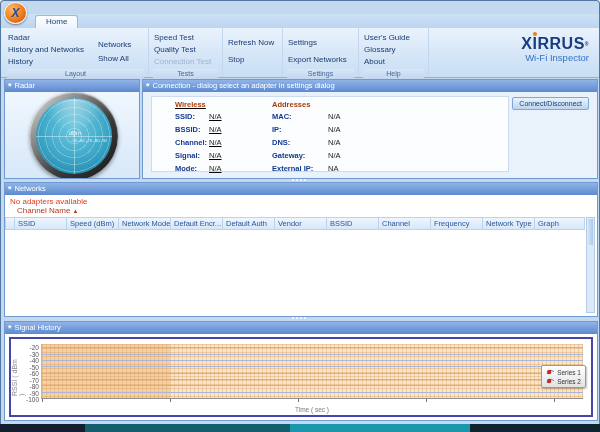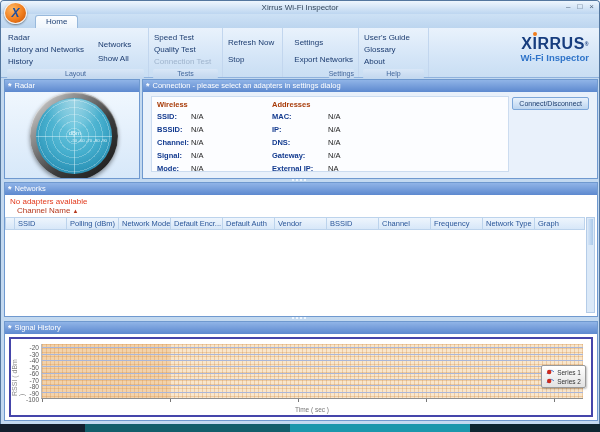--- a/index.html
+++ b/index.html
@@ -26,30 +26,30 @@
             background:linear-gradient(#e9f2fc,#d4e5f7 60%,#c9def3); border-bottom:1px solid #8fb2dd; }
   .rgroup { display:flex; flex-direction:column; border-right:1px solid #c2d6ee; padding:2px 1px 1px; }
   .ritems { flex:1; display:flex; }
   .rcol { display:flex; flex-direction:column; padding-top:2px; }
   .ritem { font-size:8px; color:#1c3c70; line-height:12px; white-space:nowrap; padding:0 4px; cursor:default; }
   .ritem.disabled { color:#9fb4cd; }
   .two .rcol { padding-top:4px; }
   .two .ritem { line-height:17px; }
   .rlabel { height:10px; line-height:10px; text-align:center; font-size:7px; color:#44689c;
             background:linear-gradient(#d9e7f7,#c1d6ee); border-radius:2px; margin:1px 3px; }
-  .g-layout { width:146px; } .g-tests { width:74px; } .g-polling { width:60px;gap:16px; } .g-settings { width:76px;align-items:flex-end; } .g-help { width:70px; }
+  .g-layout { width:146px; } .g-tests { width:74px; } .g-polling { width:60px;gap:16px; } .g-settings { width:76px; } .g-help { width:70px; }
   .g-layout .rcol2 { padding-top:8px; margin-left:6px; }
   .g-layout .rcol2 .ritem { line-height:14px; }
 
   .brand { flex:1; position:relative; text-align:right; padding:8px 10px 0 0; }
   .brand-name { font-size:16px; font-weight:bold; color:#173d7e; letter-spacing:.5px; line-height:16px; }
   .brand-i { position:relative; }
   .brand-i::after { content:""; position:absolute; left:50%; transform:translateX(-50%); top:-3px; width:4px; height:4px; border-radius:50%; background:#f07d1d; }
   .brand-mark { font-size:5px; vertical-align:top; color:#173d7e; }
-  .brand-sub { font-size:9.5px; font-weight:bold; color:#2f74c9; line-height:11px; }
+  .brand-sub { font-size:9.5px; font-weight:normal; color:#2f74c9; line-height:11px; }
 
   
   .main { position:absolute; top:77px; left:0; right:0; bottom:0; background:#c3d9f0; }
   .panel { position:absolute; border:1px solid #6f99cf; background:#e9f1fb; }
   .phead { height:12px; background:linear-gradient(#90b4e7,#5d89cf); color:#fff; font-size:7.5px; line-height:12px;
            padding-left:3px; display:flex; align-items:center; gap:3px; }
   .pin { font-size:9px; line-height:9px; color:#fff; font-weight:bold; }
   .p-radar { left:3px; top:1px; width:136px; height:100px; }
   .p-conn  { left:141px; top:1px; width:456px; height:100px; }
   .p-net   { left:3px; top:104px; width:594px; height:135px; }
@@ -73,21 +73,21 @@
   .radar-glass { position:absolute; left:8%; top:1%; width:84%; height:42%; border-radius:50%;
                  background:radial-gradient(ellipse at 50% 0%, rgba(255,255,255,.5), rgba(255,255,255,0) 70%); }
   .radar-unit { position:absolute; left:43%; top:42%; font-size:6px; color:#eafafd; }
   .radar-scale { position:absolute; left:46%; top:53%; font-size:6px; color:#def2f7; white-space:nowrap;
                  transform:scale(.72); transform-origin:left top; }
 
   
   .conn-body { position:absolute; top:12px; left:0; right:0; bottom:0; background:#e9f1fb; }
   .conn-box { position:absolute; left:8px; top:4px; width:358px; bottom:6px; background:#fcfdff; border:1px solid #ccdcf0; }
   .conn-col { position:absolute; top:3px; }
-  .cw { left:5px; } .ca { left:120px; }
+  .cw { left:23px;text-decoration:underline; } .ca { left:120px; }
   .chead { font-size:7.5px; font-weight:bold; color:#a83c0a; margin-bottom:3px; }
   .crow { height:13px; font-size:7.5px; }
   .clabel { display:inline-block; font-weight:bold; color:#123a8f; }
   .cw .clabel { width:34px; } .ca .clabel { width:56px; }
   .cvalue { color:#222; }
   .conn-btn { position:absolute; right:8px; top:5px; height:13px; padding:0 6px; font-size:7px; line-height:11px; color:#1c3d6e;
               background:linear-gradient(#e9f2fc,#bcd5f0); border:1px solid #7da7d9; border-radius:2px; cursor:default; }
 
   
   .net-body { position:absolute; top:12px; left:0; right:0; bottom:0; background:#fff;padding-left:28px; }
@@ -125,28 +125,20 @@
   
   .taskbar { position:absolute; left:0; top:424px; width:600px; height:8px; display:flex; }
   .ts1 { width:85px; background:#131f2e; } .ts2 { width:205px; background:#135e6b; }
   .ts3 { width:180px; background:#1b97ac; } .ts4 { flex:1; background:#0e2531; }
 </style>
 </head>
 <body>
 
 <div class="window">
 
-  <div class="titlebar">
-    <span class="title">Xirrus Wi-Fi Inspector</span>
-    <span class="winbtns">
-      <span class="winbtn">–</span>
-      <span class="winbtn">□</span>
-      <span class="winbtn">×</span>
-    </span>
-  </div>
   <div class="logo">X</div>
 
   <div class="tabrow">
     <div class="tab">Home</div>
   </div>
 
   <div class="ribbon">
     <div class="rgroup g-layout">
       <div class="ritems">
         <div class="rcol">
@@ -227,21 +219,21 @@
             <span class="radar-scale">-50 -60 -70 -80 -90</span>
             <div class="radar-glass"></div>
           </div>
         </div>
       </div>
     </div>
 
     <div class="panel p-conn">
       <div class="phead">
         <span class="pin">*</span>
-        <span>Connection - please select an adapters in settings dialog</span>
+        <span>Connection - dialog select an adapter in settings dialog</span>
       </div>
       <div class="conn-body">
         <div class="conn-box">
           <div class="conn-col cw">
             <div class="chead">Wireless</div>
             <div class="crow"><span class="clabel">SSID:</span><span class="cvalue">N/A</span></div>
             <div class="crow"><span class="clabel">BSSID:</span><span class="cvalue">N/A</span></div>
             <div class="crow"><span class="clabel">Channel:</span><span class="cvalue">N/A</span></div>
             <div class="crow"><span class="clabel">Signal:</span><span class="cvalue">N/A</span></div>
             <div class="crow"><span class="clabel">Mode:</span><span class="cvalue">N/A</span></div>
@@ -270,21 +262,21 @@
       </div>
       <div class="net-body">
         <div class="net-status">No adapters available</div>
         <div class="net-group">
           <span>Channel Name</span>
           <span class="sort-icon">▲</span>
         </div>
         <div class="net-thead">
           <div class="th sel"></div>
           <div class="th c">SSID</div>
-          <div class="th c">Polling (dBm)</div>
+          <div class="th c">Speed (dBm)</div>
           <div class="th c">Network Mode</div>
           <div class="th c">Default Encr...</div>
           <div class="th c">Default Auth</div>
           <div class="th c">Vendor</div>
           <div class="th c">BSSID</div>
           <div class="th c">Channel</div>
           <div class="th c">Frequency</div>
           <div class="th c">Network Type</div>
           <div class="th graph">Graph</div>
         </div>

